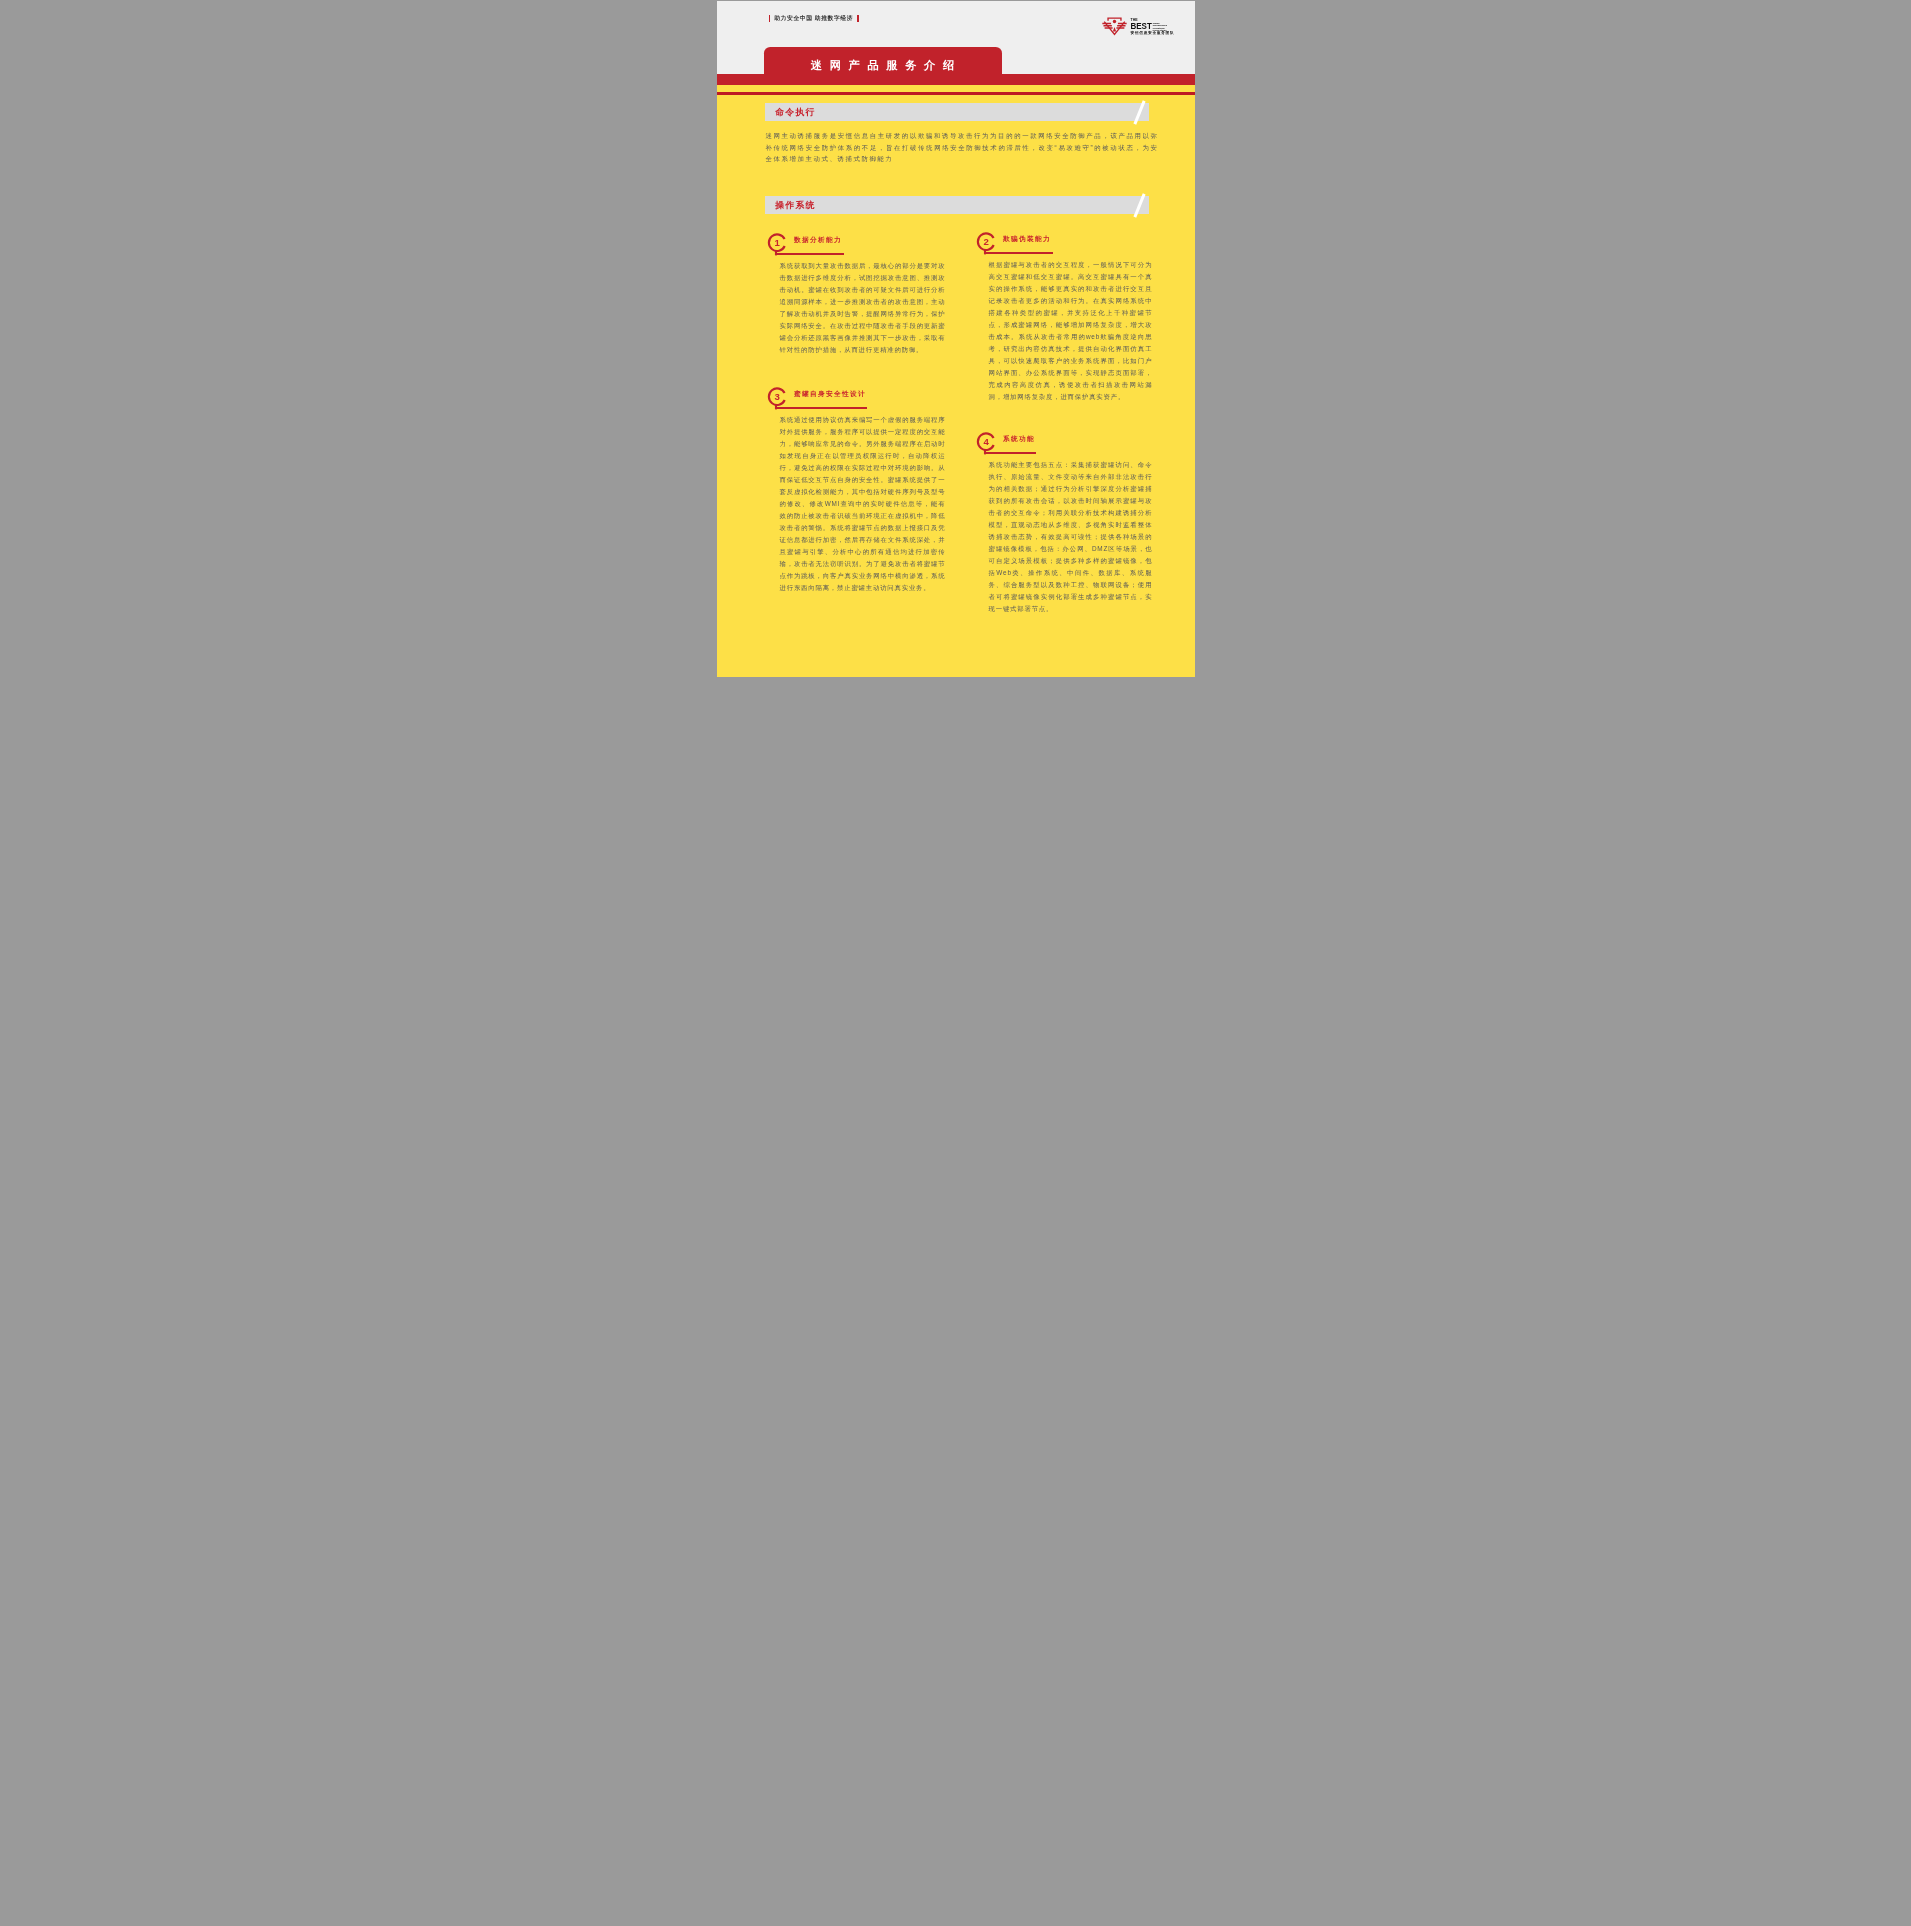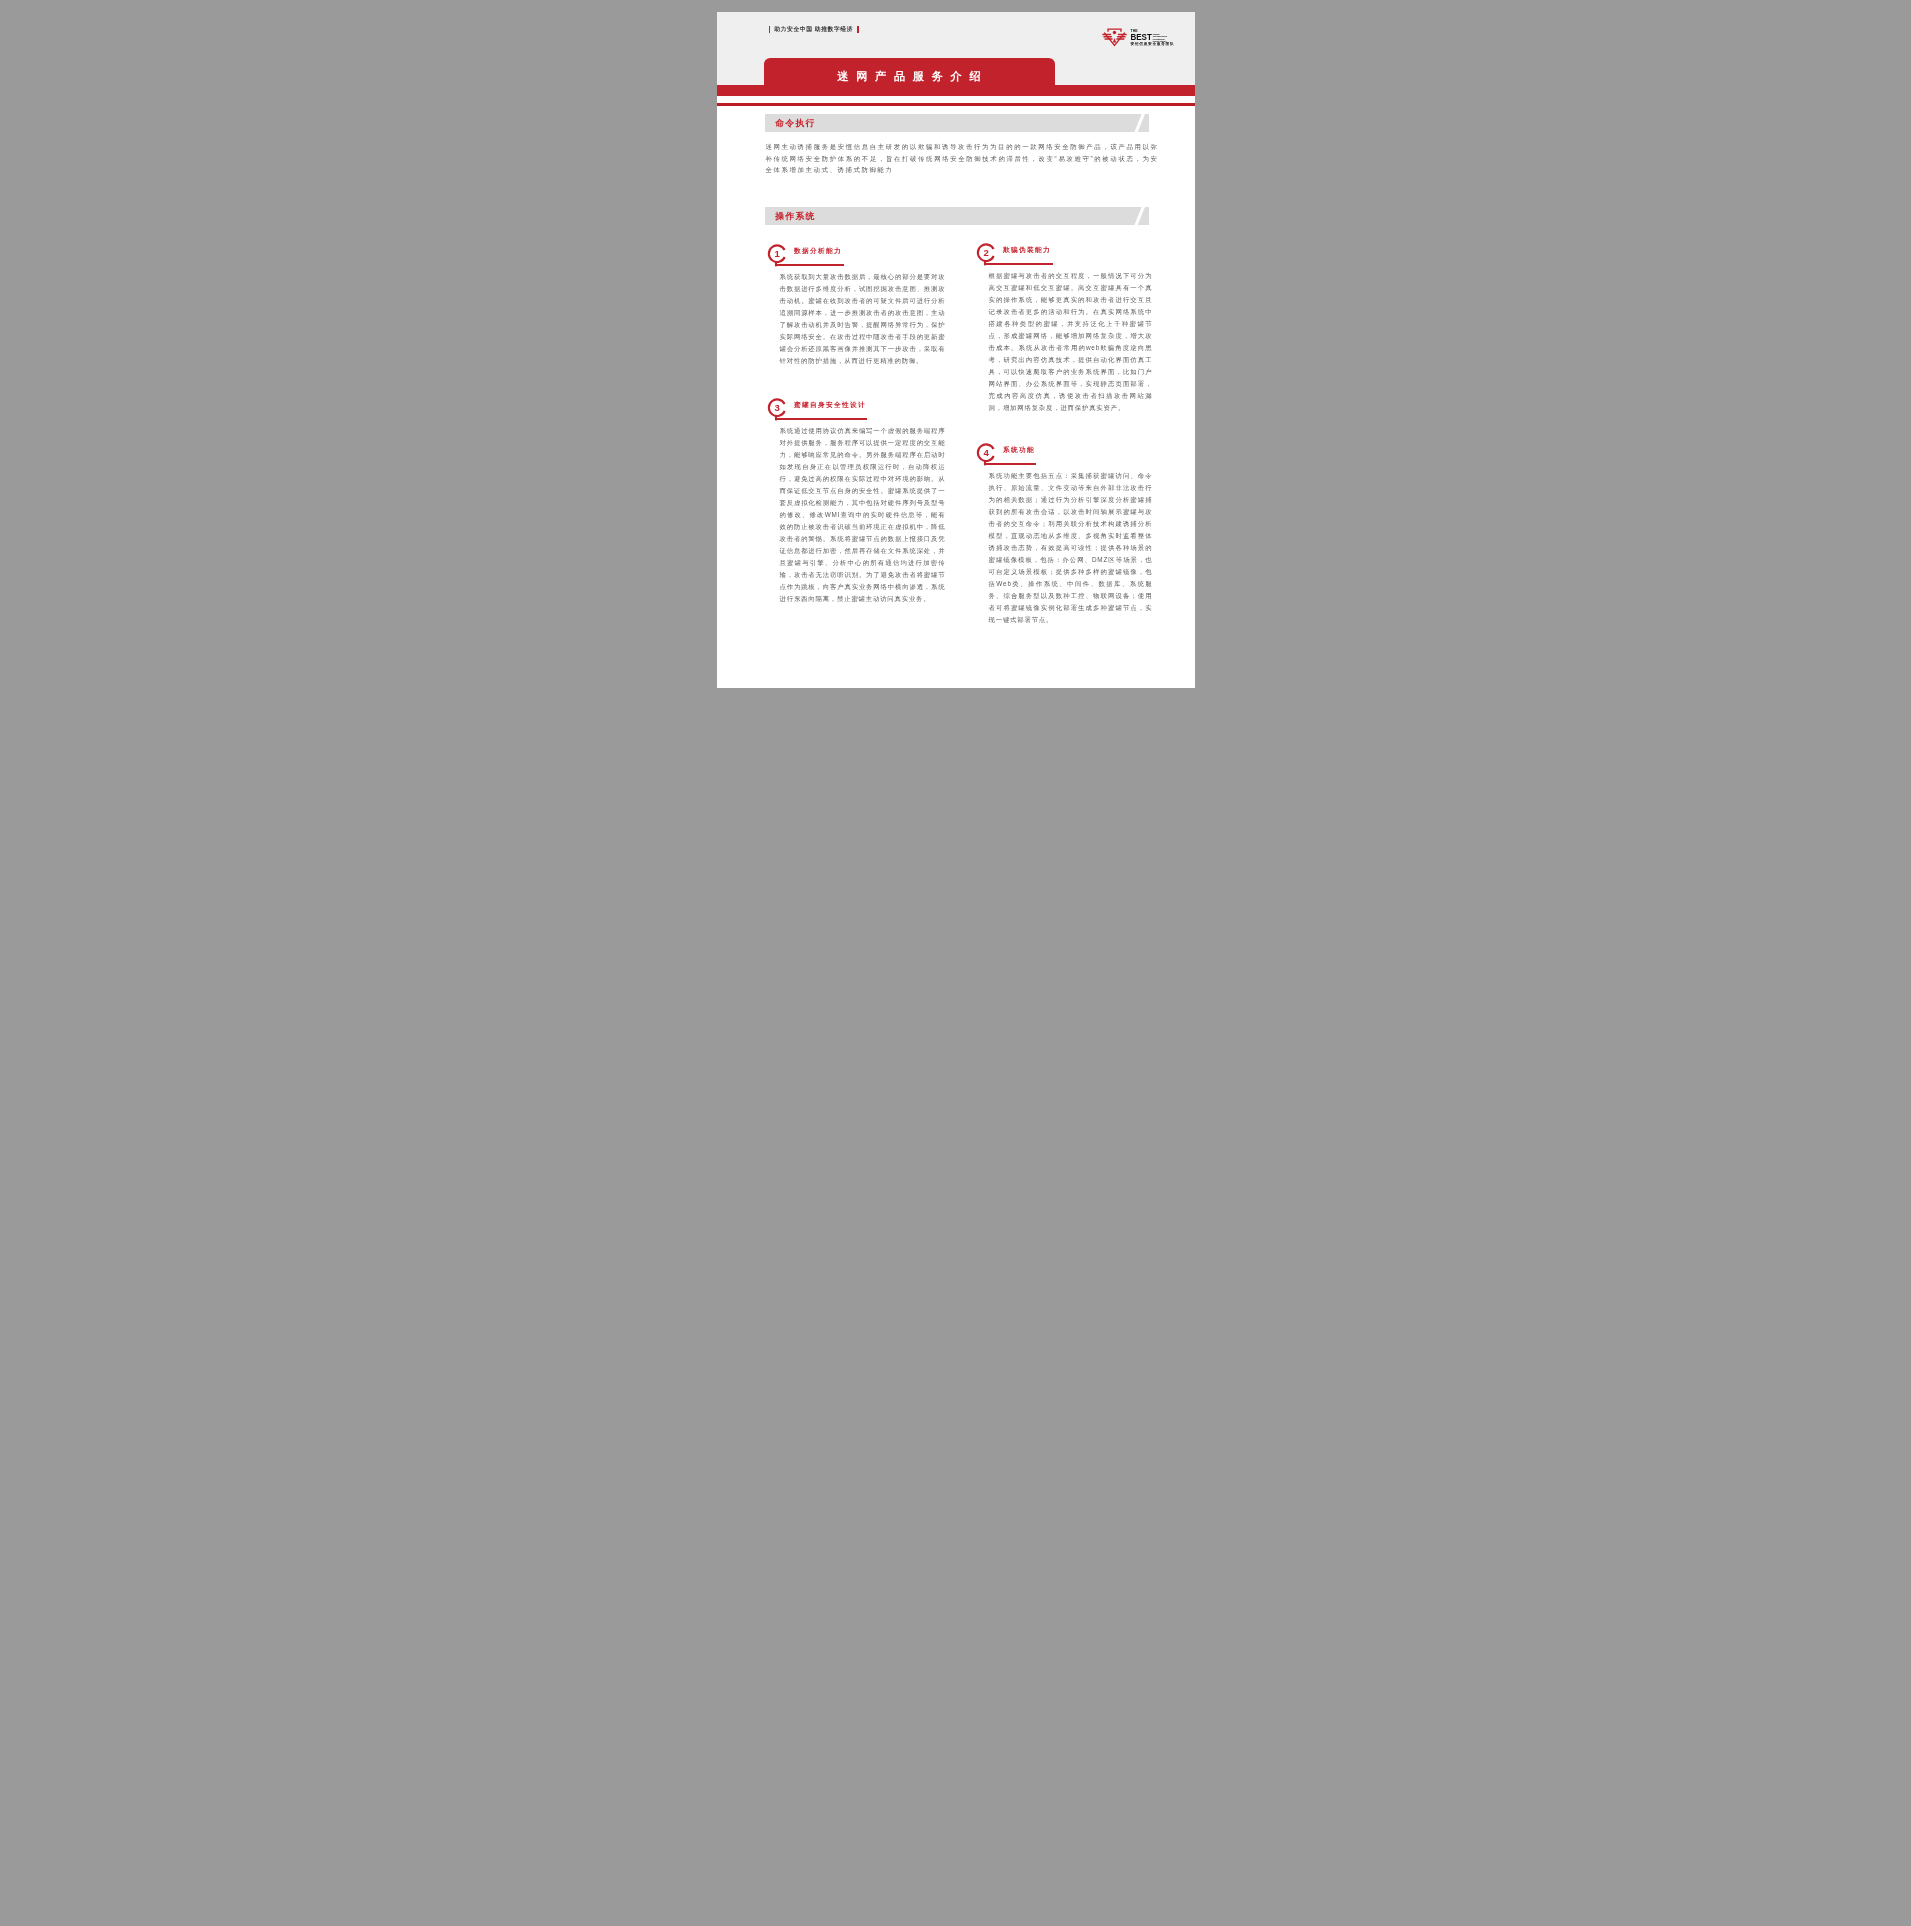--- a/index.html
+++ b/index.html
@@ -1,33 +1,33 @@
 <!DOCTYPE html>
 <html style="font-size:6.2px"><head>
 <meta charset="utf-8">
 <style>
   html,body{margin:0;padding:0;background:#9a9a9a;}
-  .page{position:relative;width:478px;height:676px;margin:12px auto;background:#ffffff;
+  .page{position:relative;width:478px;height:676px;margin:1px auto;background:#fde047;
         font-family:"Liberation Sans",sans-serif;overflow:hidden;}
   .top-bg{position:absolute;left:0;top:0;width:478px;height:73px;background:#efefef;}
 
   
   .tagline{position:absolute;left:52px;top:13px;display:flex;align-items:center;gap:4.2px;
            font-size:5.8px;font-weight:bold;color:#2e2e2e;letter-spacing:0.6px;}
   .tagline .bar{display:inline-block;width:1.5px;height:7.3px;background:#c1222b;}
   .logo{position:absolute;left:370px;top:11.6px;width:92px;height:25px;}
   .logo svg{position:absolute;left:14px;top:4.6px;}
   .logo-the{position:absolute;left:44px;top:5.4px;font-size:3.5px;font-weight:900;color:#111;}
   .logo-best{position:absolute;left:44px;top:8.5px;font-size:8px;font-weight:900;color:#111;
              transform:scaleY(1.18);transform-origin:top left;letter-spacing:0px;}
   .logo-tags{position:absolute;left:66px;top:9.2px;font-size:2.3px;line-height:2.5px;font-weight:900;color:#111;}
   .logo-cn{position:absolute;left:44px;top:17px;font-size:3.7px;font-weight:bold;color:#111;letter-spacing:0.7px;}
 
   
-  .title-tab{position:absolute;left:47px;top:46px;width:291px;height:38px;background:#c1222b;
+  .title-tab{position:absolute;left:47px;top:46px;width:238px;height:38px;background:#c1222b;
              border-radius:6.2px 6.2px 0 0;color:#fff;font-size:11.2px;font-weight:bold;
              letter-spacing:7.7px;text-indent:7.7px;text-align:center;line-height:37px;z-index:2;}
   .red-band{position:absolute;left:0;top:73px;width:478px;height:11.2px;background:#c1222b;z-index:1;}
   .red-line{position:absolute;left:0;top:91px;width:478px;height:2.7px;background:#bd1b23;}
 
   
   .banner{position:absolute;left:48px;width:384px;height:18px;background:#dcdcdc;}
   .banner span{display:inline-block;padding-left:10.8px;line-height:18px;font-size:8.9px;
                font-weight:bold;color:#c8232e;letter-spacing:1.2px;}
   .banner .slash{position:absolute;right:7.7px;top:-3.1px;width:3.1px;height:25px;background:#ffffff;

